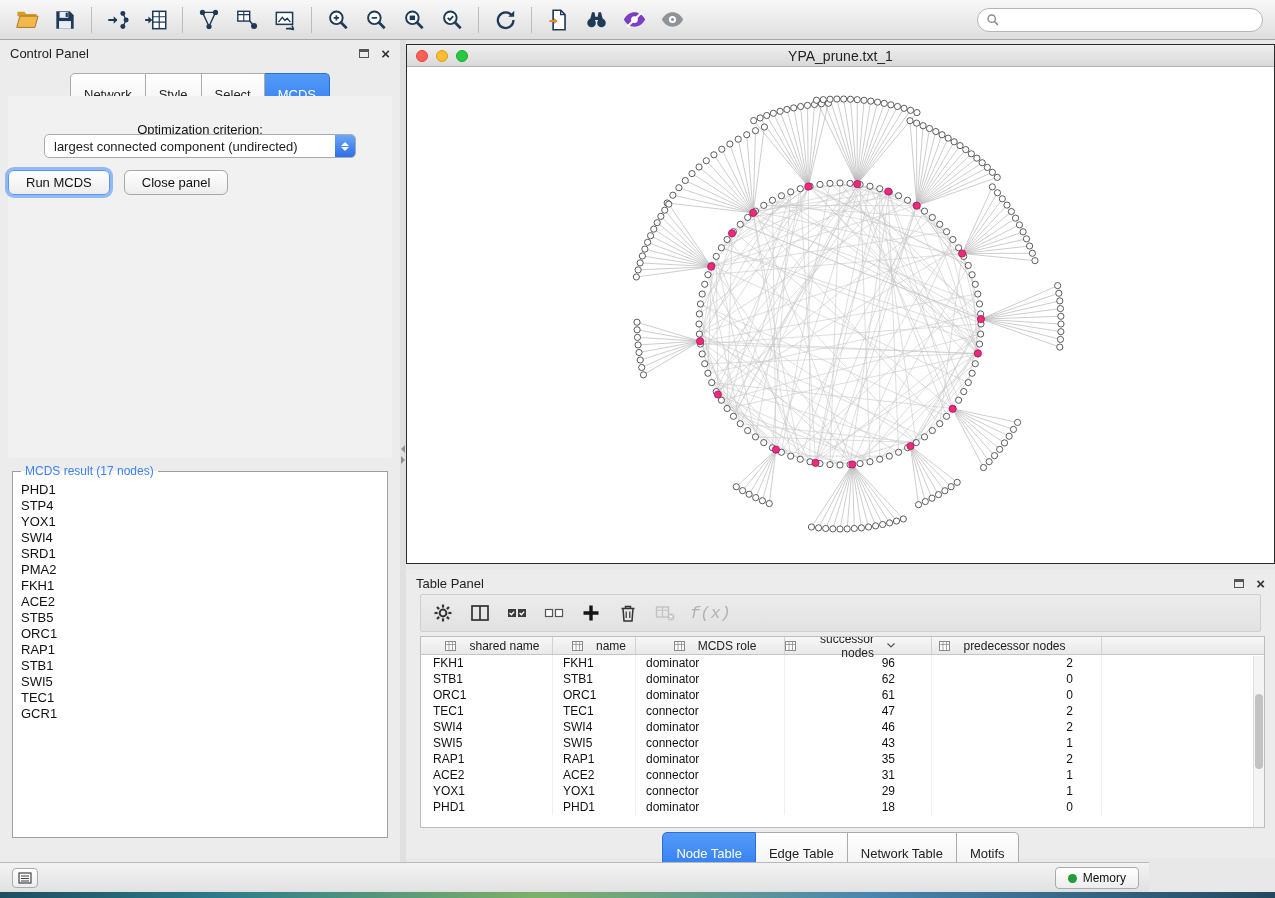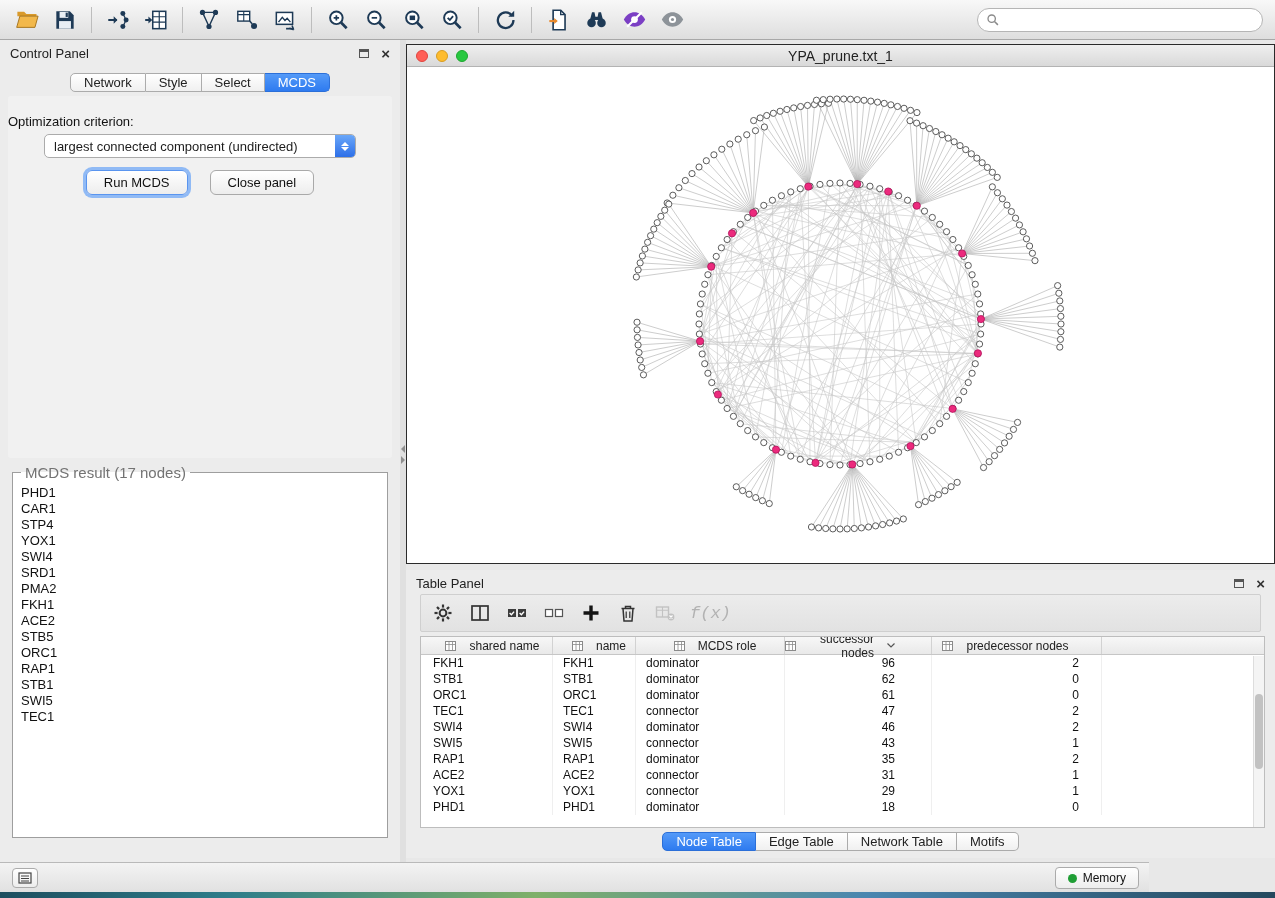--- a/index.html
+++ b/index.html
@@ -22,41 +22,41 @@
   .main { position:absolute; top:40px; left:0; width:1275px; height:822px; }
 
   
   .control-panel { position:absolute; left:0; top:0; width:400px; height:822px; background:#ececec; }
   .panel-titlebar { height:26px; display:flex; align-items:center; padding:0 10px; font-size:13px; color:#222; }
   .panel-titlebar .spacer { flex:1; }
   .float-icon { width:10px; height:9px; border:1.5px solid #555; border-top-width:3px; margin-right:12px; display:inline-block; }
   .close-x { font-size:15px; font-weight:bold; color:#333; line-height:1; }
   .seg-tabs { position:absolute; left:50%; transform:translateX(-50%); display:flex; }
   .cp-tabs { top:33px; }
-  .seg-tab { padding:1px 13px; font-size:13px; background:linear-gradient(#ffffff,#f0f0f0);
+  .seg-tab { padding:13px 13px; font-size:13px; background:linear-gradient(#ffffff,#f0f0f0);
     border:1px solid #ababab; border-left:none; color:#222; white-space:nowrap; }
   .seg-tab:first-child { border-left:1px solid #ababab; border-radius:5px 0 0 5px; }
   .seg-tab:last-child { border-radius:0 5px 5px 0; }
   .seg-tab.active { background:linear-gradient(#5а9bf7,#2e7bf0); background:linear-gradient(#549af8,#2e7bf0); color:#fff; border-color:#2b6fd8; }
   .cp-content { position:absolute; left:8px; right:8px; top:56px; height:362px; background:#f1f1f1; border-radius:3px; }
-  .opt-label { position:absolute; top:18px; width:100%; text-align:left; font-size:13px; color:#111; }
+  .opt-label { position:absolute; top:26px; width:100%; text-align:center; font-size:13px; color:#111; }
   .combo { position:absolute; top:38px; left:36px; right:36px; height:24px; background:#fff;
     border:1px solid #ababab; border-radius:5px; display:flex; align-items:center; font-size:13px; }
   .combo .combo-text { flex:1; padding-left:9px; white-space:nowrap; overflow:hidden; }
   .combo-btn { width:20px; height:22px; border-radius:0 4px 4px 0; background:linear-gradient(#6aa7f9,#2d6fe8);
     display:flex; flex-direction:column; align-items:center; justify-content:center; gap:1px; }
   .combo-btn .tri-up { width:0; height:0; border-left:4px solid transparent; border-right:4px solid transparent; border-bottom:4px solid #fff; }
   .combo-btn .tri-dn { width:0; height:0; border-left:4px solid transparent; border-right:4px solid transparent; border-top:4px solid #fff; }
-  .btn-row { position:absolute; top:74px; width:100%; display:flex; justify-content:center; gap:22px; }
+  .btn-row { position:absolute; top:74px; width:100%; display:flex; justify-content:flex-start; gap:14px; }
   .mac-btn { font-family:"Liberation Sans",sans-serif; font-size:13px; color:#111; padding:4px 17px;
     background:linear-gradient(#ffffff,#ededed); border:1px solid #a9a9a9; border-radius:6px; }
   .mac-btn.focused { box-shadow:0 0 0 3px rgba(92,157,248,0.65); border-color:#5a95ef; }
   .mcds-fieldset { position:absolute; left:12px; right:12px; top:424px; height:374px;
     border:1px solid #9e9e9e; background:#fff; padding:0; }
-  .mcds-fieldset legend { font-size:15px; color:#737373; margin-left:8px; padding:0 4px; background:transparent; }
+  .mcds-fieldset legend { font-size:12px; color:#3b82f6; margin-left:8px; padding:0 4px; background:transparent; }
   .mcds-list { position:absolute; inset:2px 2px 2px 2px; overflow:hidden; padding:2px 6px; }
   .mcds-item { font-size:13px; line-height:16px; color:#111; }
 
   
   .vsplitter { position:absolute; left:400px; top:0; width:6px; height:822px; background:#e0e0e0; }
   .vsplit-handles { position:absolute; top:405px; left:0; width:6px; display:flex; flex-direction:column; gap:3px; align-items:center; }
   .vsplit-handles .tri-l { width:0; height:0; border-top:4px solid transparent; border-bottom:4px solid transparent; border-right:4px solid #8f8f8f; }
   .vsplit-handles .tri-r { width:0; height:0; border-top:4px solid transparent; border-bottom:4px solid transparent; border-left:4px solid #8f8f8f; }
 
   
@@ -83,21 +83,21 @@
   .thead { display:flex; height:18px; background:linear-gradient(#f7f7f7,#e9e9e9); border-bottom:1px solid #c6c6c6; }
   .hcell { display:flex; align-items:center; justify-content:center; gap:13px; font-size:12px; color:#222;
     border-right:1px solid #d2d2d2; height:100%; }
   .hcell svg { flex:none; }
   .trow { display:flex; height:16px; }
   .tcell { font-size:12px; line-height:16px; color:#111; border-right:1px solid #efefef; white-space:nowrap; overflow:hidden; }
   .c-shared { width:132px; padding-left:12px; }
   .c-name  { width:83px; padding-left:10px; }
   .c-role  { width:149px; padding-left:10px; }
   .c-succ  { width:147px; text-align:right; padding-right:36px; }
-  .c-pred  { width:170px; text-align:right; padding-right:22px; }
+  .c-pred  { width:170px; text-align:right; padding-right:28px; }
   .c-fill  { flex:1; border-right:none; }
   .vscroll { position:absolute; right:0; top:19px; bottom:0; width:11px; background:#f4f4f4; border-left:1px solid #ddd; }
   .vscroll .thumb { position:absolute; top:22%; left:1px; width:8px; height:44%; background:#c2c2c2; border-radius:4px; }
 
   .tp-tabs { position:absolute; left:0; right:0; top:262px; display:flex; justify-content:center; }
 
   
   .statusbar { position:absolute; left:0; top:862px; width:1149px; height:30px;
     background:linear-gradient(#f3f3f3,#e1e1e1); border-top:1px solid #b9b9b9; }
   .status-left-btn { position:absolute; left:12px; top:5px; width:26px; height:20px;
@@ -277,34 +277,34 @@
         </div>
         <div class="btn-row">
           <button class="mac-btn focused">Run MCDS</button>
           <button class="mac-btn">Close panel</button>
         </div>
       </div>
       <fieldset class="mcds-fieldset">
         <legend>MCDS result (17 nodes)</legend>
         <div class="mcds-list">
             <div class="mcds-item">PHD1</div>
-            <div class="mcds-item">CAR1</div>
             <div class="mcds-item">STP4</div>
             <div class="mcds-item">YOX1</div>
             <div class="mcds-item">SWI4</div>
             <div class="mcds-item">SRD1</div>
             <div class="mcds-item">PMA2</div>
             <div class="mcds-item">FKH1</div>
             <div class="mcds-item">ACE2</div>
             <div class="mcds-item">STB5</div>
             <div class="mcds-item">ORC1</div>
             <div class="mcds-item">RAP1</div>
             <div class="mcds-item">STB1</div>
             <div class="mcds-item">SWI5</div>
             <div class="mcds-item">TEC1</div>
+            <div class="mcds-item">GCR1</div>
           </div>
       </fieldset>
     </div>
 
     <div class="vsplitter">
       <div class="vsplit-handles">
         <span class="tri-l"></span>
           <span class="tri-r"></span>
       </div>
     </div>

